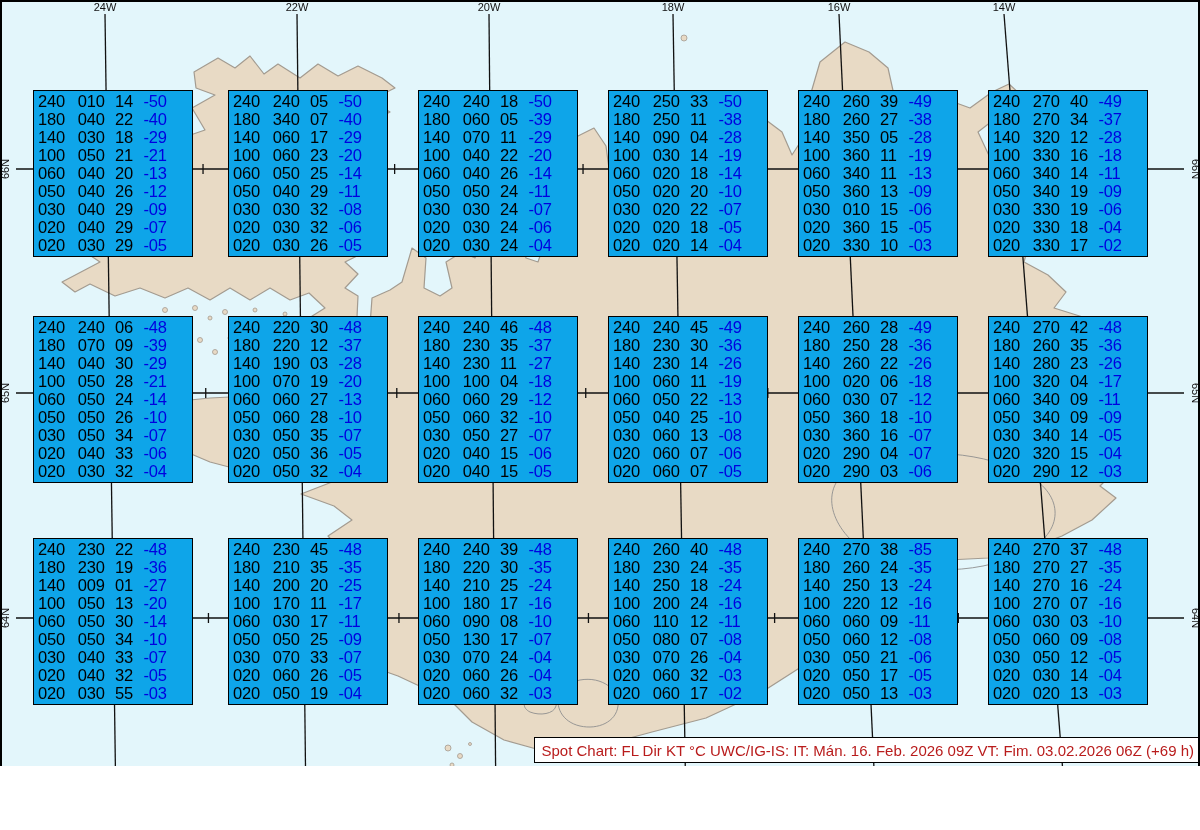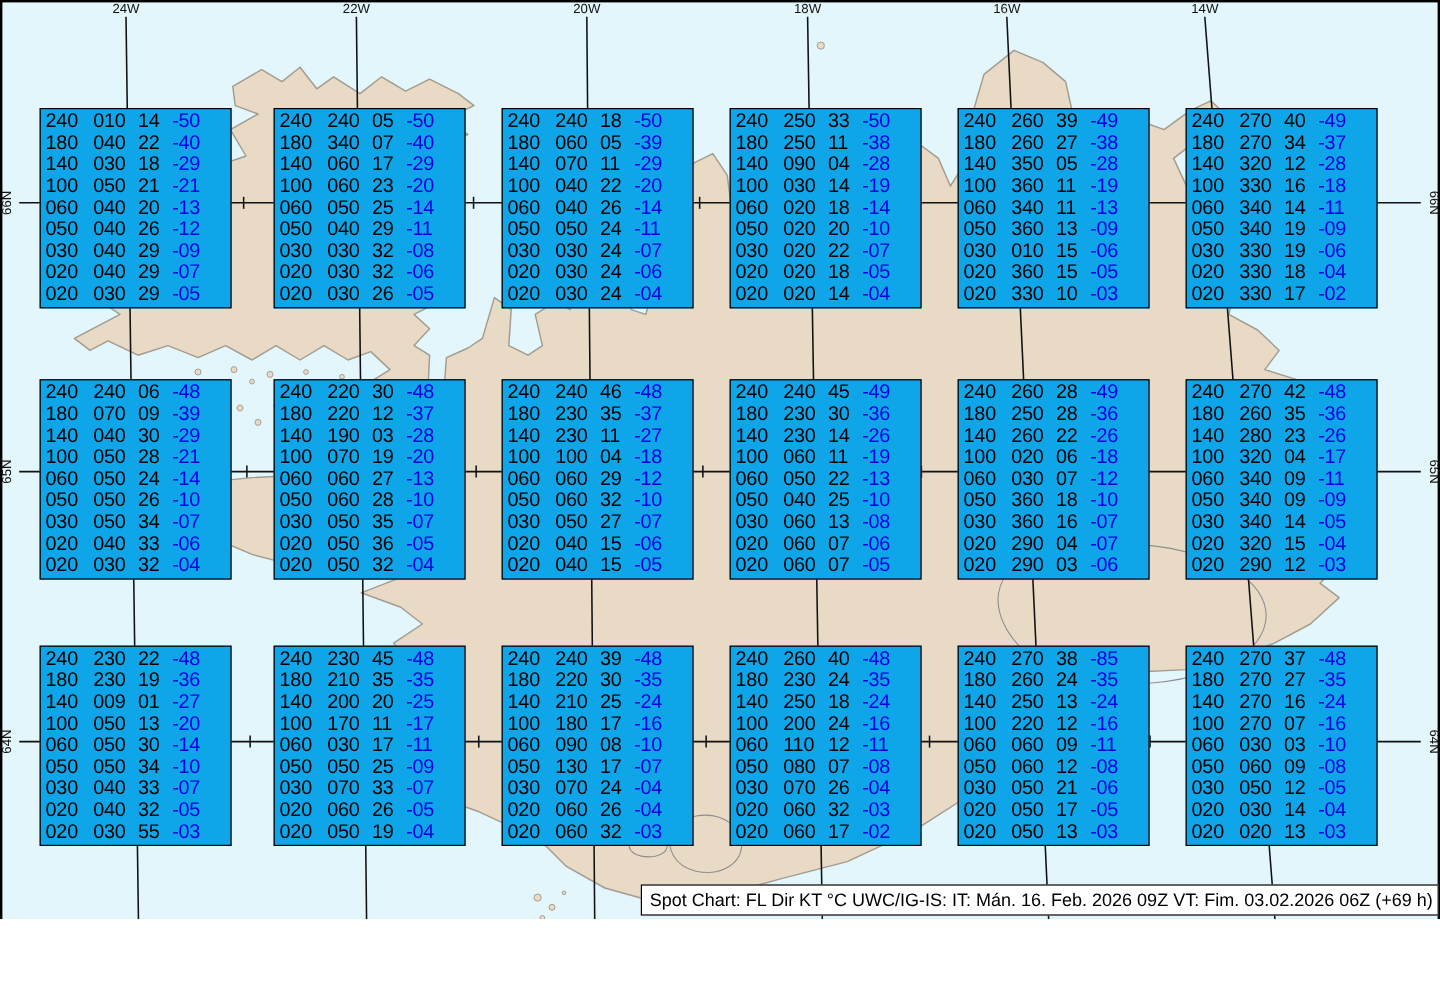--- a/index.html
+++ b/index.html
@@ -22,21 +22,21 @@
   }
   .spot-row{display:flex;font-size:16.5px;line-height:18px;color:#000;letter-spacing:-0.2px;white-space:pre;}
   .c-fl{width:46px;}
   .c-dir{width:43px;}
   .c-spd{width:33px;}
   .c-tmp{width:33px;color:var(--temp);}
   #footer-bar{
     position:absolute;right:1px;bottom:3px;height:26px;box-sizing:border-box;
     background:#ffffff;border:1px solid #000;
     display:flex;align-items:center;white-space:pre;
-    padding:0 4px 0 6px;font-size:15px;color:#000000;
+    padding:0 4px 0 6px;font-size:15px;color:#b91c1c;
   }
   #footer-bar .seg-bold{font-weight:normal;}
 </style>
 </head>
 <body>
 
 <div id="stage">
 
   <svg id="map-svg" width="1200" height="830" viewBox="0 0 1200 830">
 

